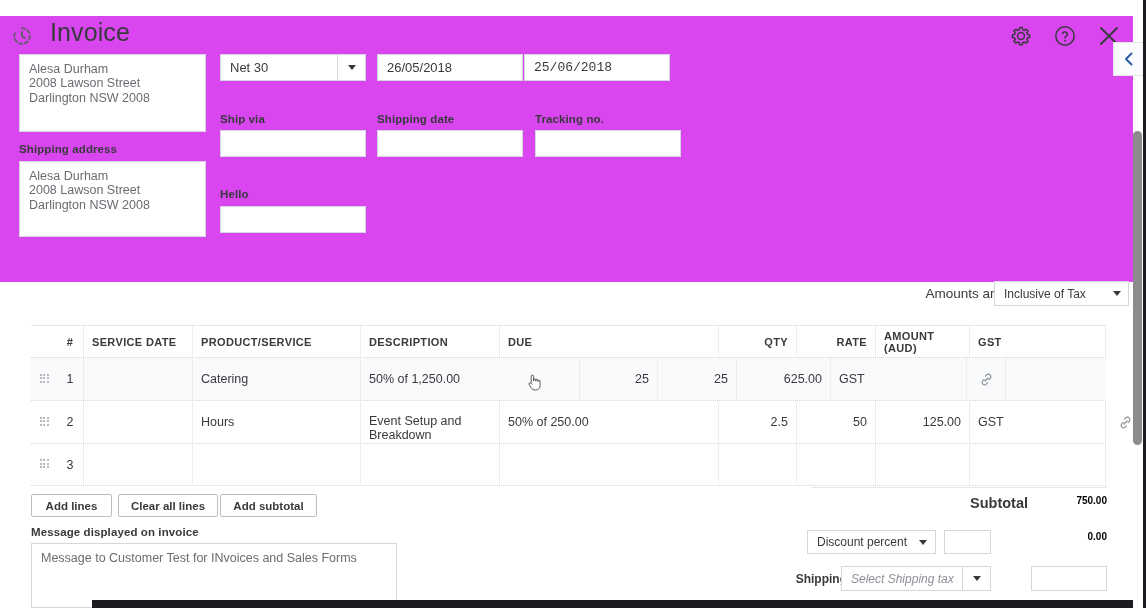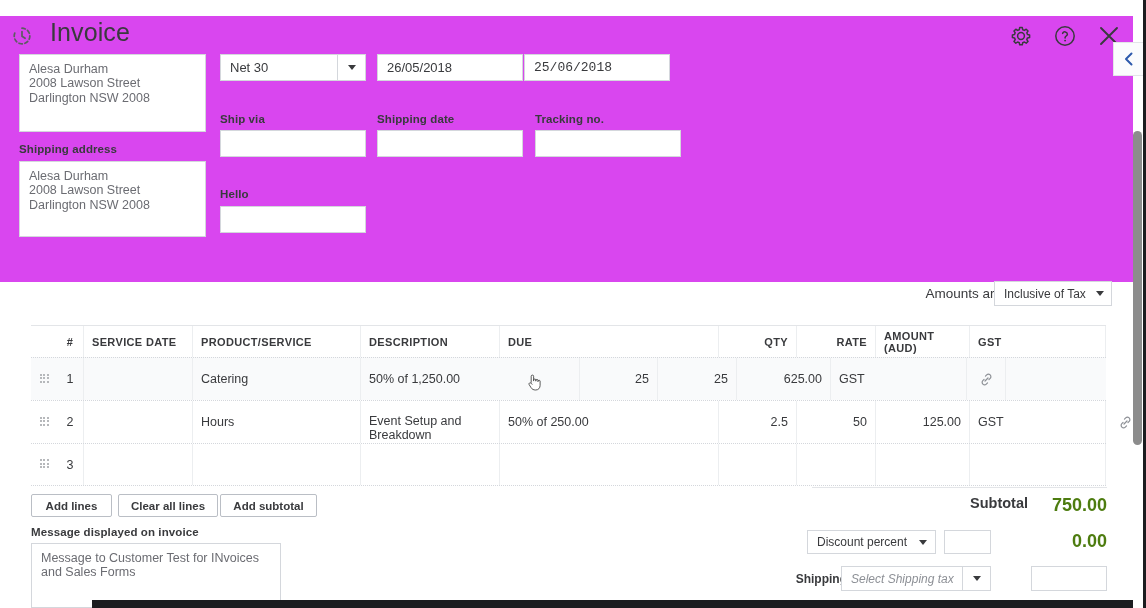--- a/index.html
+++ b/index.html
@@ -221,23 +221,23 @@
 
   
   .tot-label {
     position: absolute;
     font-size: 14.5px;
     font-weight: bold;
     color: #393a3d;
   }
   .tot-val {
     position: absolute;
-    font-size: 18px;
+    font-size: 10px;
     font-weight: bold;
-    color: #4d7c0f;
+    color: #000000;
   }
   .shipping-label {
     position: absolute;
     right: 299px; top: 572px;
     font-size: 12px;
     font-weight: bold;
     color: #393a3d;
   }
   .totals-rule {
     position: absolute;
@@ -359,21 +359,21 @@
     <input class="inp" style="left: 220px; top: 190px; width: 146px; height: 27px;" value="">
   </div>
 
   <div class="collapse-btn">
     <svg width="14" height="16" viewBox="0 0 14 16">
       <path d="M9.5 2.5 L4 8 L9.5 13.5" fill="none" stroke="#2e5aac" stroke-width="2" stroke-linecap="round" stroke-linejoin="round"></path>
     </svg>
   </div>
 
   <div class="amounts-label">Amounts are</div>
-  <div class="select-wrap" style="left:994px; top:281px; width:118px; height:25px;">
+  <div class="select-wrap" style="left:994px; top:281px; width:135px; height:25px;">
     <div class="sel-text" style="font-size:12px;">Inclusive of Tax</div>
     <div class="sel-arrow" style="flex:0 0 22px; border-left:none;">
       <i class="caret" style="border-left-width:4px;border-right-width:4px;border-top-width:5px;"></i>
     </div>
   </div>
 
   <div class="tbl">
 
     <div class="trow thead">
       <div class="tc c-handle noborder"></div>
@@ -489,21 +489,21 @@
         
       </div>
     </div>
   </div>
 
   <div class="btn" style="left:31px; top:494px; width:81px;">Add lines</div>
   <div class="btn" style="left:118px; top:494px; width:100px;">Clear all lines</div>
   <div class="btn" style="left:220px; top:494px; width:97px;">Add subtotal</div>
 
   <div class="fld-label" style="left:31px; top:526px;">Message displayed on invoice</div>
-  <div class="textarea-box" style="left:31px; top:543px; width:250px; height:65px; color:#6b6c72; font-size:12.5px;">Message to Customer Test for INvoices and Sales Forms</div>
+  <div class="textarea-box" style="left:31px; top:543px; width:366px; height:65px; color:#6b6c72; font-size:12.5px;">Message to Customer Test for INvoices and Sales Forms</div>
 
   <div class="totals-rule"></div>
   <div class="tot-label" style="right:118px; top:495px;text-align:center;">Subtotal</div>
   <div class="tot-val" style="right:39px; top:495px;">750.00</div>
 
   <div class="select-wrap" style="left:807px; top:530px; width:129px; height:24px;">
     <div class="sel-text" style="font-size:12px;">Discount percent</div>
     <div class="sel-arrow" style="flex:0 0 24px; border-left:none;">
       <i class="caret" style="border-left-width:4px;border-right-width:4px;border-top-width:5px;"></i>
     </div>

